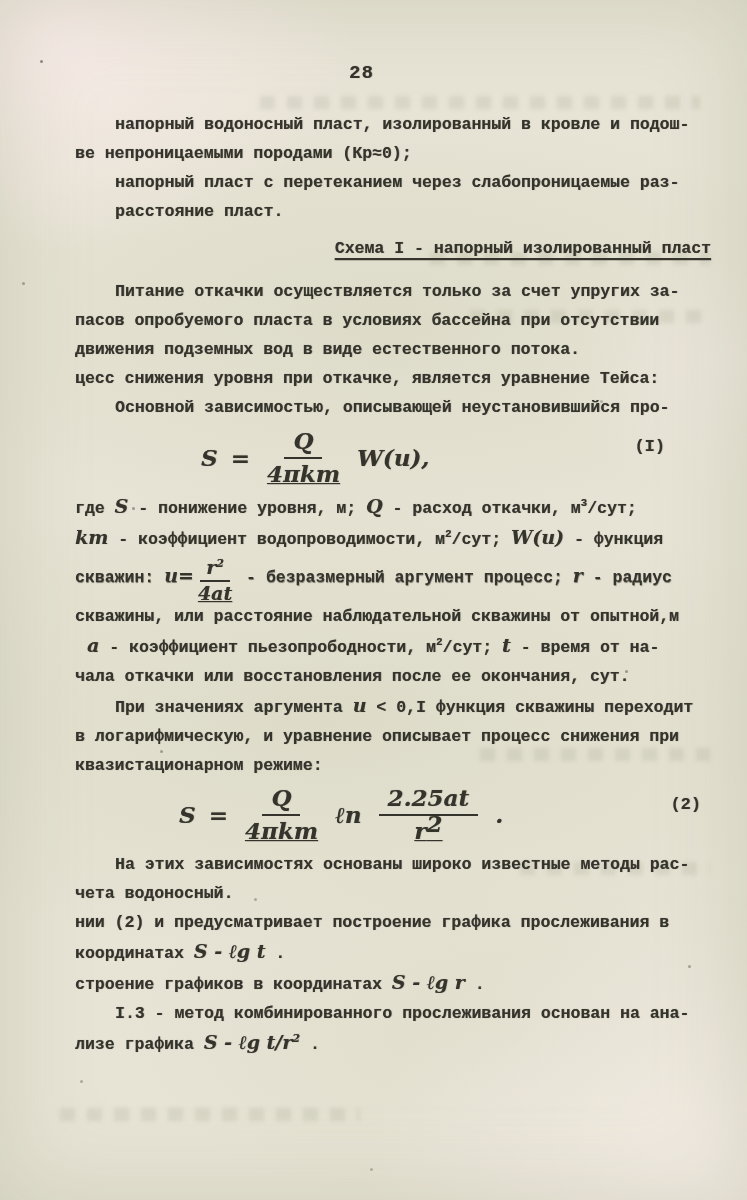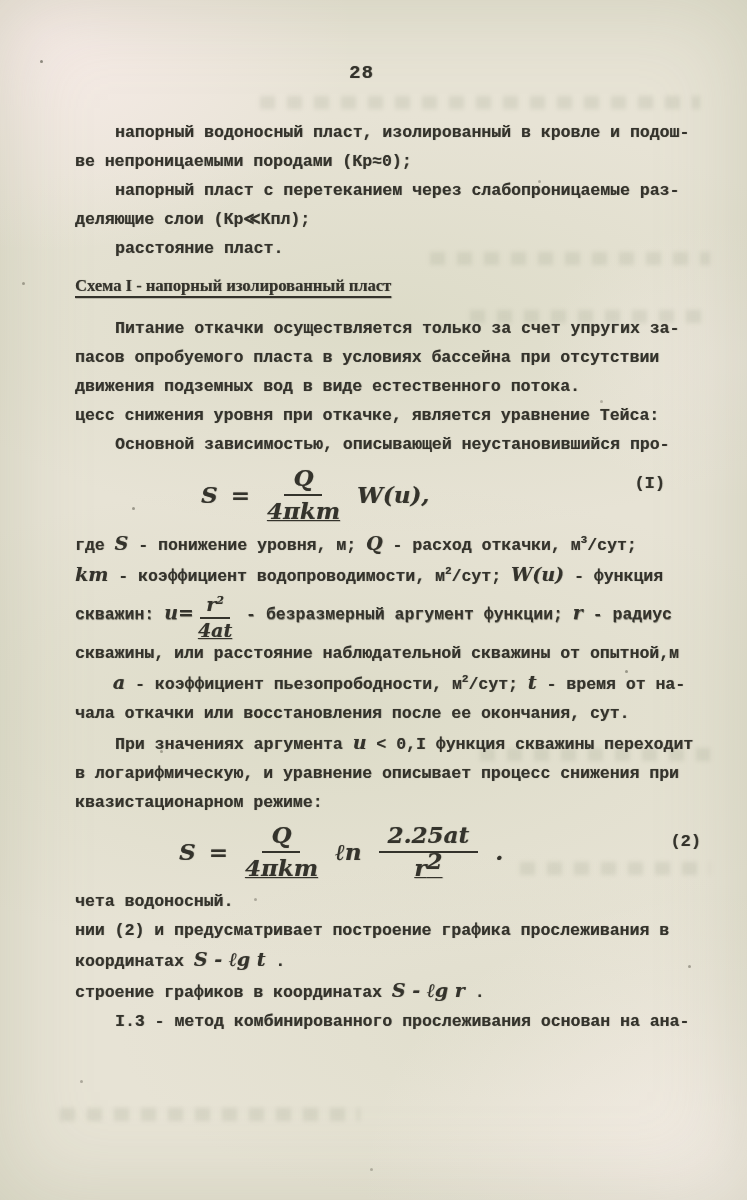--- a/index.html
+++ b/index.html
@@ -33,42 +33,42 @@
       560px 340px 0 rgba(62,60,48,.3), 120px 690px 0 rgba(62,60,48,.4);
   }
   .pagenum{
     position:absolute;top:60px;left:0;width:100%;text-align:center;z-index:2;
     font:700 19px/26px "Liberation Mono","DejaVu Sans Mono",monospace;
     color:#34332c; letter-spacing:1px;
     transform:translateX(-12px);
     text-shadow:.4px .4px .8px rgba(40,38,30,.6);
   }
   .doc{
-    position:absolute;left:75px;top:118px;width:636px;z-index:2;
+    position:absolute;left:75px;top:110px;width:636px;z-index:2;
     color:#34332c;
     font:700 16.5px/29px "Liberation Mono","DejaVu Sans Mono",monospace;
     text-shadow:.4px .4px .8px rgba(40,38,30,.55);
   }
   .line{white-space:nowrap;}
   .indent{padding-left:40px;}
-  .indent-sm{padding-left:12px;text-align:center;}
+  .indent-sm{padding-left:12px;}
   .typed{}
   .hand{
     font-family:"DejaVu Serif","Liberation Serif",serif;
     font-style:italic;font-weight:600;font-size:19px;
   }
   .sup{font-size:11px;vertical-align:7px;line-height:0;}
   .frac{
     display:inline-flex;flex-direction:column;align-items:center;
     vertical-align:middle;margin:0 4px;line-height:1.15;
   }
   .frac .num{display:block;border-bottom:2px solid currentColor;padding:0 6px 1px;}
   .frac .den{display:block;padding-top:1px;text-decoration:underline;}
   .line .frac{font-size:.85em;transform:translateY(3px);}
-  .heading{text-align:left;margin:8px 0 14px;white-space:nowrap;font-family:Liberation Serif, serif;}
+  .heading{text-align:right;margin:8px 0 14px;white-space:nowrap;}
   .heading .typed{
     text-decoration:underline;text-underline-offset:5px;text-decoration-thickness:2px;
   }
   .eq{position:relative;display:flex;align-items:center;height:66px;margin:2px 0;}
   .eq-body{display:flex;align-items:center;gap:13px;}
   .eq .hand{font-size:23px;}
   .eq .frac{line-height:1.2;}
   .eq .frac .num{padding:0 9px 2px;}
   .equation-1 .eq-body{margin-left:126px;}
   .equation-2 .eq-body{margin-left:104px;}
@@ -90,21 +90,20 @@
   <div class="ghost" style="left:520px;top:862px;width:190px;"></div>
   <div class="ghost" style="left:60px;top:1108px;width:300px;"></div>
   <div class="speck" style="left:40px;top:60px;"></div>
 
   <div class="pagenum">28</div>
 
   <div class="doc" id="doc">
       <div class="line line indent"><span class="typed">напорный водоносный пласт, изолированный в кровле и подош-</span></div>
       <div class="line"><span class="typed">ве непроницаемыми породами (Кр≈0);</span></div>
       <div class="line line indent"><span class="typed">напорный пласт с перетеканием через слабопроницаемые раз-</span></div>
-      <div class="line"><span class="typed">деляющие слои (Кр≪Кпл);</span></div>
       <div class="line line indent"><span class="typed">расстояние пласт.</span></div>
       <div class="heading"><span class="typed">Схема I - напорный изолированный пласт</span></div>
       <div class="line line indent"><span class="typed">Питание откачки осуществляется только за счет упругих за-</span></div>
       <div class="line"><span class="typed">пасов опробуемого пласта в условиях бассейна при отсутствии</span></div>
       <div class="line"><span class="typed">движения подземных вод в виде естественного потока.</span></div>
       <div class="line"><span class="typed">цесс снижения уровня при откачке, является уравнение Тейса:</span></div>
       <div class="line line indent"><span class="typed">Основной зависимостью, описывающей неустановившийся про-</span></div>
       <div class="eq equation-1">
         <span class="eq-body">
           <span class="hand">S</span>
@@ -115,21 +114,21 @@
           </span>
           <span class="hand">W(u),</span>
         </span>
         <span class="eq-num">(I)</span>
       </div>
       <div class="line"><span class="typed">где </span><span class="hand">S</span><span class="typed"> - понижение уровня, м; </span><span class="hand">Q</span><span class="typed"> - расход откачки, м</span><span class="typed sup">3</span><span class="typed">/сут;</span></div>
       <div class="line"><span class="hand">km</span><span class="typed"> - коэффициент водопроводимости, м</span><span class="typed sup">2</span><span class="typed">/сут; </span><span class="hand">W(u)</span><span class="typed"> - функция</span></div>
       <div class="line"><span class="typed">скважин: </span><span class="hand">u</span><span class="hand">=</span><span class="frac">
           <span class="num"><span class="hand">r</span><span class="hand sup">2</span></span>
           <span class="den"><span class="hand">4at</span></span>
-        </span><span class="typed"> - безразмерный аргумент функции; </span><span class="hand">r</span><span class="typed"> - радиус</span></div>
+        </span><span class="typed"> - безразмерный аргумент процесс; </span><span class="hand">r</span><span class="typed"> - радиус</span></div>
       <div class="line"><span class="typed">скважины, или расстояние наблюдательной скважины от опытной,м</span></div>
       <div class="line line indent-sm"><span class="hand">a</span><span class="typed"> - коэффициент пьезопрободности, м</span><span class="typed sup">2</span><span class="typed">/сут; </span><span class="hand">t</span><span class="typed"> - время от на-</span></div>
       <div class="line"><span class="typed">чала откачки или восстановления после ее окончания, сут.</span></div>
       <div class="line line indent"><span class="typed">При значениях аргумента </span><span class="hand">u</span><span class="typed"> &lt; 0,I функция скважины переходит</span></div>
       <div class="line"><span class="typed">в логарифмическую, и уравнение описывает процесс снижения при</span></div>
       <div class="line"><span class="typed">квазистационарном режиме:</span></div>
       <div class="eq equation-2">
         <span class="eq-body">
           <span class="hand">S</span>
           <span class="hand">=</span>
@@ -139,19 +138,21 @@
           </span>
           <span class="hand">ℓn</span>
           <span class="frac">
             <span class="num"><span class="hand">2.25at</span></span>
             <span class="den"><span class="hand">r</span><span class="hand sup">2</span></span>
           </span>
           <span class="hand">.</span>
         </span>
         <span class="eq-num">(2)</span>
       </div>
+      <div class="line line indent"><span class="typed">На этих зависимостях основаны широко известные методы рас-</span></div>
       <div class="line"><span class="typed">чета водоносный.</span></div>
       <div class="line"><span class="typed">нии (2) и предусматривает построение графика прослеживания в</span></div>
       <div class="line"><span class="typed">координатах </span><span class="hand">S - ℓg t</span><span class="typed"> .</span></div>
       <div class="line"><span class="typed">строение графиков в координатах </span><span class="hand">S - ℓg r</span><span class="typed"> .</span></div>
       <div class="line line indent"><span class="typed">I.3 - метод комбинированного прослеживания основан на ана-</span></div>
+      <div class="line"><span class="typed">лизе графика </span><span class="hand">S - ℓg t/r</span><span class="hand sup">2</span><span class="typed"> .</span></div>
     </div>
 </div>
 
 </body></html>

